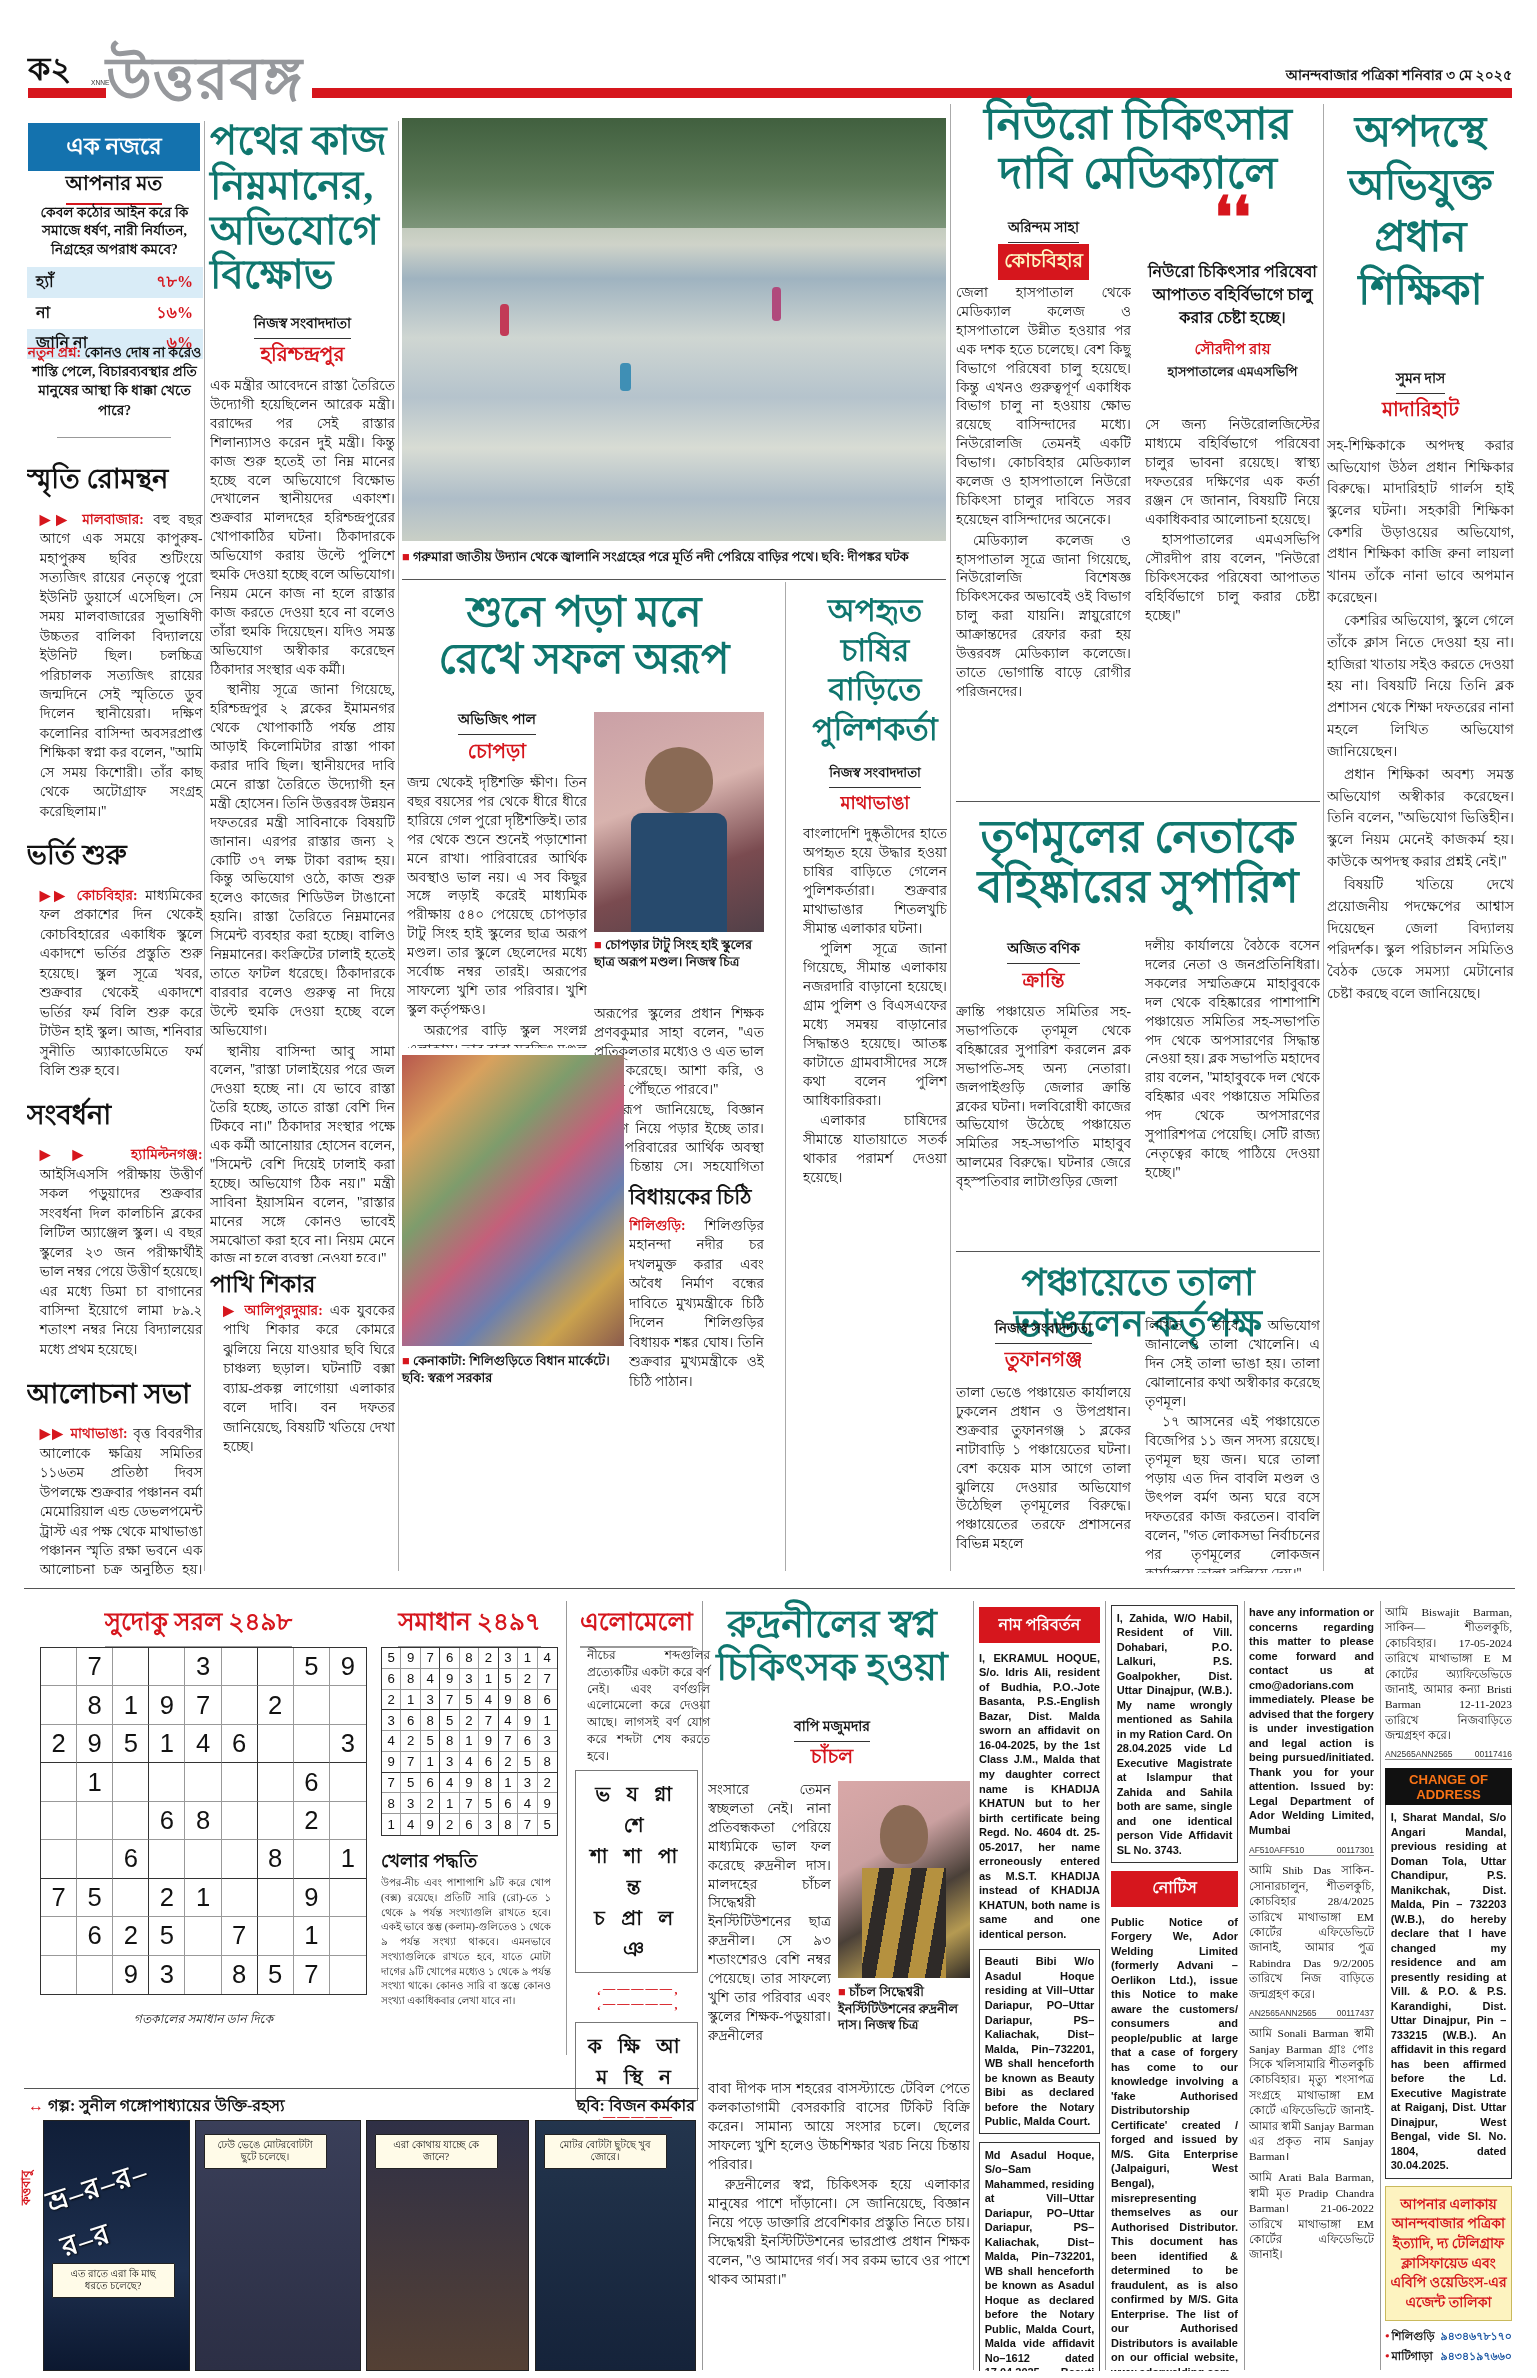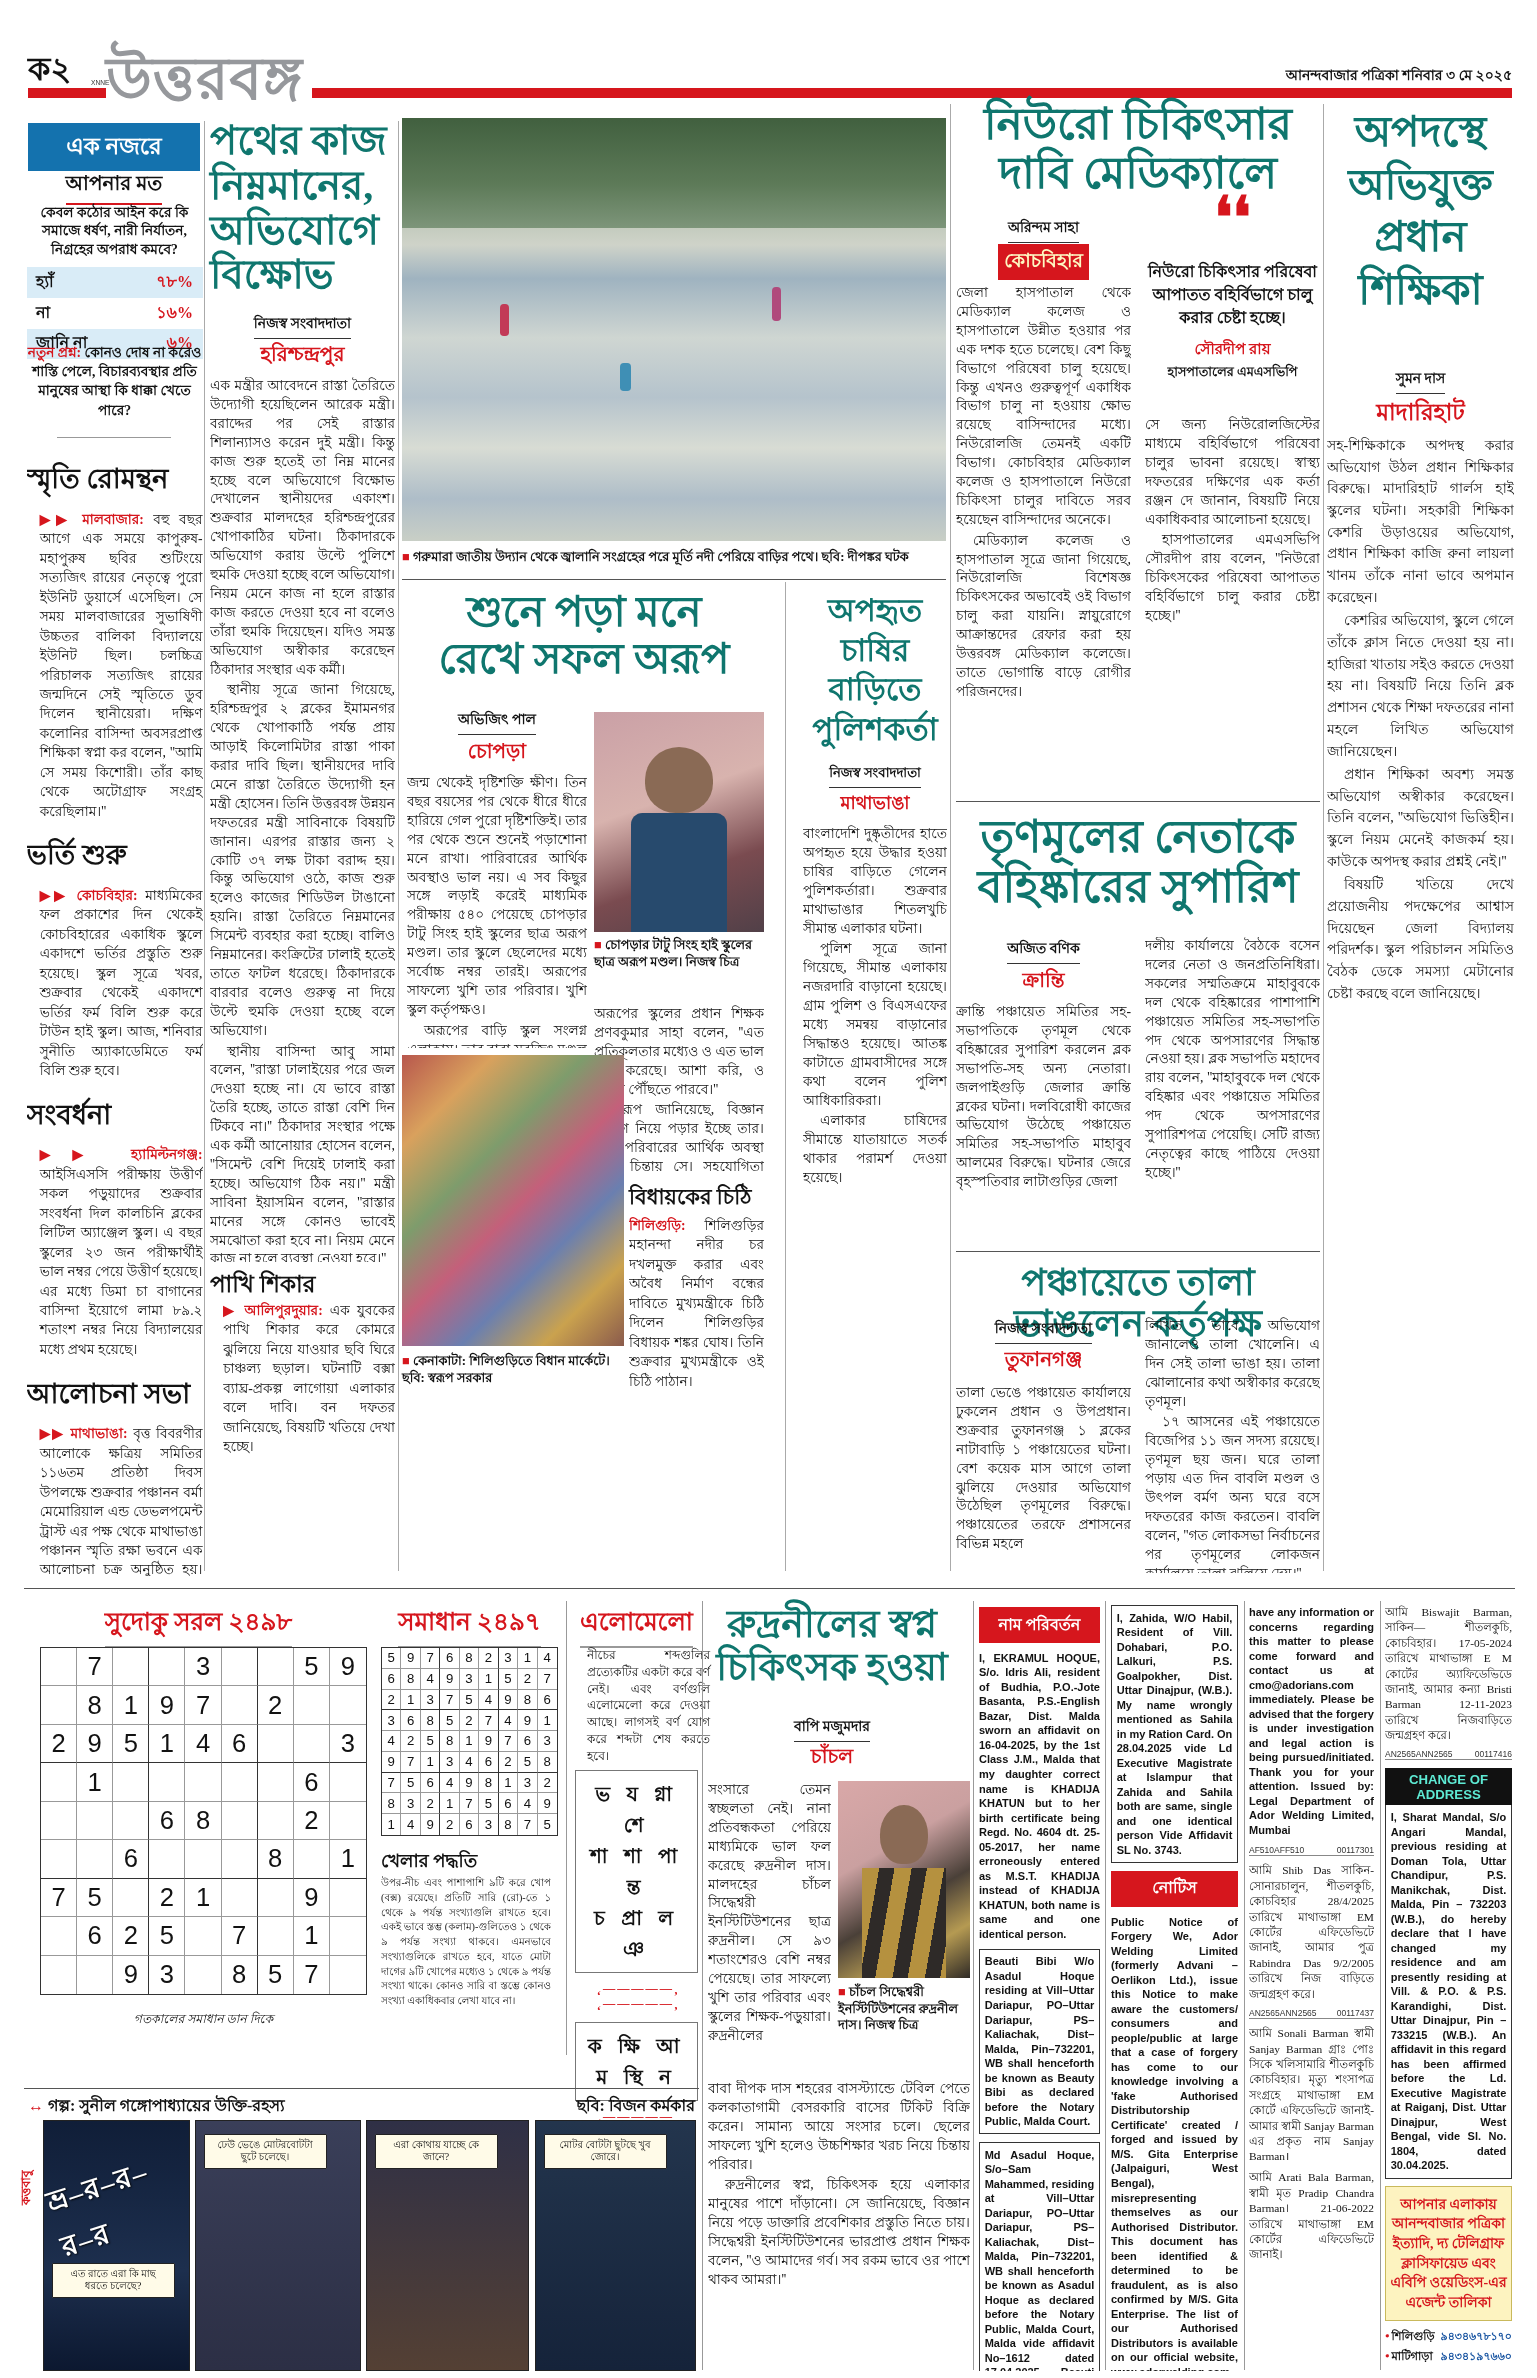--- a/index.html
+++ b/index.html
@@ -38,21 +38,21 @@
   .sud-cell.lb{border-bottom:none;}
   .puz .sud-cell{font-size:25.6px;}
   .sol .sud-cell{font-size:13.2px;}
   .sec-title{color:var(--red);font-weight:bold;font-size:24.6px;text-align:center;}
   .sec-title .u{display:inline-block;border-bottom:2.8px solid #999;padding-bottom:2.8px;}
   .elo-box{border:0.9px solid #777;text-align:center;padding:7.6px 1.9px;}
   .elo-line{font-size:20px;font-weight:bold;letter-spacing:5.7px;line-height:1.55;}
   .elo-ans{color:var(--red);font-size:12.3px;font-weight:bold;text-align:center;transform:rotate(180deg);letter-spacing:1.9px;}
   .cl-col{position:absolute;overflow:hidden;font-family:"Liberation Sans",sans-serif;}
   .cl-head-red{background:var(--red);color:#fff;font-weight:bold;font-size:16px;text-align:center;padding:4.7px 0;margin:1.9px 0 7.6px 0;font-family:"Liberation Serif",serif;}
-  .cl-head-black{background:#111;color:#5eead4;font-weight:bold;font-size:13.2px;text-align:center;padding:2.8px 0;border:0.9px solid #111;}
+  .cl-head-black{background:#111;color:#f97316;font-weight:bold;font-size:13.2px;text-align:center;padding:2.8px 0;border:0.9px solid #111;}
   .cl-en{font-size:11px;font-weight:bold;line-height:1.32;text-align:justify;margin-bottom:7.6px;}
   .cl-bn{font-size:11.4px;line-height:1.35;text-align:justify;font-family:"Liberation Serif",serif;margin-bottom:5.7px;}
   .cl-box{border:0.9px solid #333;padding:4.7px;margin-bottom:7.6px;}
   .cl-box .cl-en, .cl-box .cl-bn{margin-bottom:0;}
   .cl-num{font-size:8.5px;color:#333;display:flex;justify-content:space-between;border-bottom:0.9px solid #888;margin:3.8px 0 7.6px 0;}
   .agents-promo{background:#fdf3c0;border:0.9px solid #c9b95c;color:var(--red);font-weight:bold;text-align:center;font-size:14px;line-height:1.4;padding:7.6px 3.8px;margin-bottom:5.7px;font-family:"Liberation Serif",serif;}
   .agent-row{display:flex;justify-content:space-between;font-size:11.4px;line-height:1.75;font-family:"Liberation Serif",serif;}
   .agent-name{font-weight:bold;}
   .agent-name::before{content:"● ";color:var(--red);font-size:7.6px;vertical-align:1.9px;}
   .agent-tel{color:var(--numblue);font-weight:bold;font-family:"Liberation Sans",sans-serif;font-size:11px;}
@@ -220,21 +220,21 @@
   <div class="abs body-col" id="pan-col2" style="left:1145px;top:1317px;width:175px;height:256px;">
       <p class="para">লিখিত ভাবে অভিযোগ জানালেও তালা খোলেনি। এ দিন সেই তালা ভাঙা হয়। তালা ঝোলানোর কথা অস্বীকার করেছে তৃণমূল।</p>
       <p class="para">১৭ আসনের এই পঞ্চায়েতে বিজেপির ১১ জন সদস্য রয়েছে। তৃণমূল ছয় জন। ঘরে তালা পড়ায় এত দিন বাবলি মণ্ডল ও উৎপল বর্মণ অন্য ঘরে বসে দফতরের কাজ করতেন। বাবলি বলেন, ''গত লোকসভা নির্বাচনের পর তৃণমূলের লোকজন কার্যালয়ে তালা ঝুলিয়ে দেয়।''</p>
     </div>
 
   <div class="abs hl" style="left:1327px;top:106px;width:187px;font-size:42px;line-height:1.25;">অপদস্থে
 অভিযুক্ত
 প্রধান
 শিক্ষিকা</div>
   <div class="abs byline" style="left:1327px;top:367px;width:187px;"><span class="u">সুমন দাস</span></div>
-  <div class="abs dateline" style="left:1327px;top:394px;width:187px;font-size:23px;">মাদারিহাট</div>
+  <div class="abs dateline" style="left:1327px;top:394px;width:187px;font-size:20px;">মাদারিহাট</div>
   <div class="abs body-col" id="teacher-body" style="left:1327px;top:435px;width:187px;height:1136px;font-size:14px;line-height:1.55;">
       <p class="para">সহ-শিক্ষিকাকে অপদস্থ করার অভিযোগ উঠল প্রধান শিক্ষিকার বিরুদ্ধে। মাদারিহাট গার্লস হাই স্কুলের ঘটনা। সহকারী শিক্ষিকা কেশরি উড়াওয়ের অভিযোগ, প্রধান শিক্ষিকা কাজি রুনা লায়লা খানম তাঁকে নানা ভাবে অপমান করেছেন।</p>
       <p class="para">কেশরির অভিযোগ, স্কুলে গেলে তাঁকে ক্লাস নিতে দেওয়া হয় না। হাজিরা খাতায় সইও করতে দেওয়া হয় না। বিষয়টি নিয়ে তিনি ব্লক প্রশাসন থেকে শিক্ষা দফতরের নানা মহলে লিখিত অভিযোগ জানিয়েছেন।</p>
       <p class="para">প্রধান শিক্ষিকা অবশ্য সমস্ত অভিযোগ অস্বীকার করেছেন। তিনি বলেন, ''অভিযোগ ভিত্তিহীন। স্কুলে নিয়ম মেনেই কাজকর্ম হয়। কাউকে অপদস্থ করার প্রশ্নই নেই।''</p>
       <p class="para">বিষয়টি খতিয়ে দেখে প্রয়োজনীয় পদক্ষেপের আশ্বাস দিয়েছেন জেলা বিদ্যালয় পরিদর্শক। স্কুল পরিচালন সমিতিও বৈঠক ডেকে সমস্যা মেটানোর চেষ্টা করছে বলে জানিয়েছে।</p>
     </div>
 
   <div class="abs sec-title" style="left:28px;top:1603px;width:341px;"><span class="u">সুদোকু সরল ২৪৯৮</span></div>
   <div class="abs sud-grid puz" id="sud-grid" style="left:40px;top:1647px;width:327px;height:348px;grid-template-columns:repeat(9,1fr);grid-template-rows:repeat(9,1fr);">
       <div class="sud-cell"></div>

